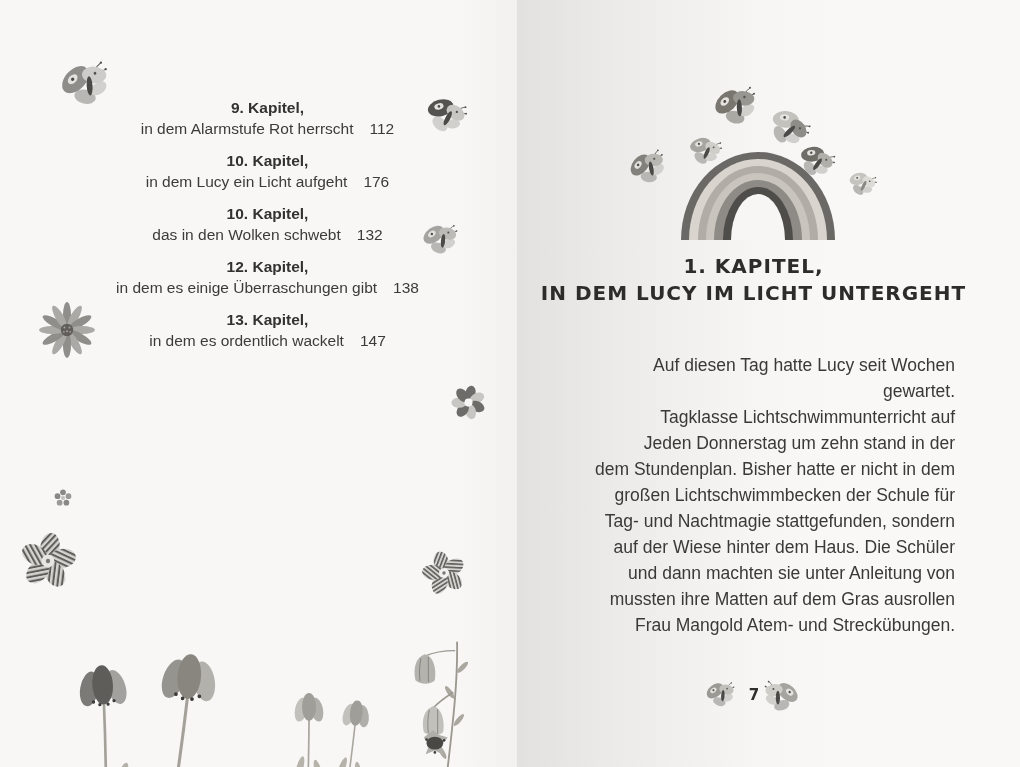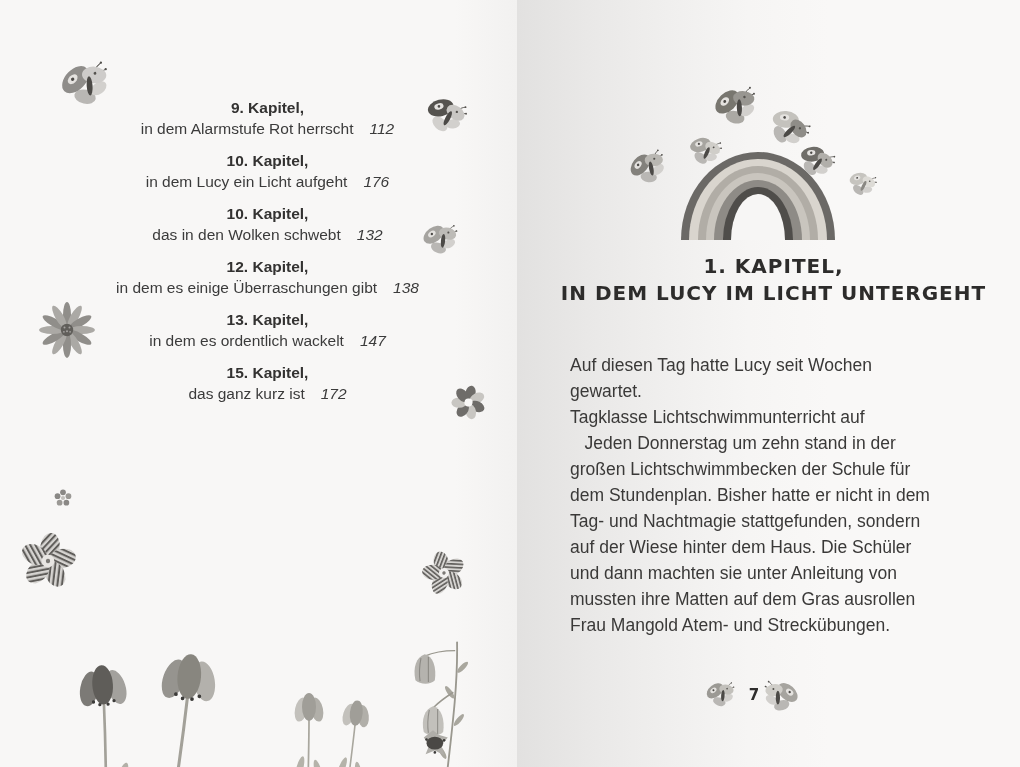--- a/index.html
+++ b/index.html
@@ -9,29 +9,29 @@
   .page-bg.left{left:0;width:517px;
         background:linear-gradient(to right,#f8f7f6 0,#f8f7f6 88%,#f2f1f0 100%);}
   .page-bg.right{left:517px;width:503px;
         background:linear-gradient(to right,#e2e1e0 0,#eae9e8 16%,#f0efee 30%,#f6f5f4 46%,#f9f8f7 62%,#f9f8f7 100%);}
 
   
   .toc{position:absolute;left:30px;top:97px;width:475px;text-align:center;color:#3b3b3b;}
   .toc-entry{margin-bottom:11px;}
   .toc-num{font-weight:bold;font-size:15.5px;line-height:21px;color:#333231;}
   .toc-line{font-size:15.5px;line-height:21px;}
-  .toc-page{margin-left:16px;font-style:italic;}
+  .toc-page{margin-left:16px;}
 
   
   .chapter-title{position:absolute;left:517px;top:253px;width:473px;text-align:center;
         color:#2d2c2b;font-family:"DejaVu Sans",sans-serif;font-weight:600;
-        font-size:20px;line-height:27px;letter-spacing:1px;padding-left:20px;}
+        font-size:20px;line-height:27px;letter-spacing:1px;}
   .chapter-body{position:absolute;left:570px;top:352px;width:385px;color:#3a3938;
         font-size:17.5px;line-height:26px;}
-  .body-line{white-space:pre;}
+  .body-line{white-space:pre;text-align:right;}
   .page-number{position:absolute;left:744px;top:686px;width:20px;text-align:center;
         font-family:"DejaVu Sans",sans-serif;font-weight:bold;font-size:15px;color:#2f2e2d;}
 
   
   .rainbow{position:absolute;left:681px;top:152px;width:154px;height:88px;}
   .rainbow .ring{position:absolute;}
 
   
   .deco{position:absolute;}
   .deco svg{display:block;width:100%;height:100%;}
@@ -271,26 +271,20 @@
     </div>
 
     <div class="toc-entry">
       <div class="toc-num">13. Kapitel,</div>
       <div class="toc-line">
         <span>in dem es ordentlich wackelt</span><span class="toc-page">147</span>
       </div>
     </div>
 
 
-    <div class="toc-entry">
-      <div class="toc-num">15. Kapitel,</div>
-      <div class="toc-line">
-        <span>das ganz kurz ist</span><span class="toc-page">172</span>
-      </div>
-    </div>
   </div>
 
   <div class="rainbow">
       <div class="ring" style="left: 0px; top: 0px; width: 154px; height: 88px; background: rgb(107, 105, 102); border-radius: 77px 77px 0px 0px / 88px 88px 0px 0px;"></div>
       <div class="ring" style="left: 8.33333px; top: 7px; width: 137.333px; height: 81px; background: rgb(217, 213, 206); border-radius: 68.6667px 68.6667px 0px 0px / 81px 81px 0px 0px;"></div>
       <div class="ring" style="left: 16.6667px; top: 14px; width: 120.667px; height: 74px; background: rgb(177, 173, 166); border-radius: 60.3333px 60.3333px 0px 0px / 74px 74px 0px 0px;"></div>
       <div class="ring" style="left: 25px; top: 21px; width: 104px; height: 67px; background: rgb(201, 197, 190); border-radius: 52px 52px 0px 0px / 67px 67px 0px 0px;"></div>
       <div class="ring" style="left: 33.3333px; top: 28px; width: 87.3333px; height: 60px; background: rgb(142, 139, 134); border-radius: 43.6667px 43.6667px 0px 0px / 60px 60px 0px 0px;"></div>
       <div class="ring" style="left: 41.6667px; top: 35px; width: 70.6667px; height: 53px; background: rgb(79, 77, 74); border-radius: 35.3333px 35.3333px 0px 0px / 53px 53px 0px 0px;"></div>
       <div class="ring" style="left: 50px; top: 42px; width: 54px; height: 46px; background: rgb(247, 246, 245); border-radius: 27px 27px 0px 0px / 46px 46px 0px 0px;"></div>
@@ -335,22 +329,22 @@
   <div class="chapter-title">
     <div>1. KAPITEL,</div>
     <div>IN DEM LUCY IM LICHT UNTERGEHT</div>
   </div>
 
   <div class="chapter-body">
       <div class="body-line">Auf diesen Tag hatte Lucy seit Wochen</div>
       <div class="body-line">gewartet.</div>
       <div class="body-line">Tagklasse Lichtschwimmunterricht auf</div>
       <div class="body-line">   Jeden Donnerstag um zehn stand in der</div>
+      <div class="body-line">dem Stundenplan. Bisher hatte er nicht in dem</div>
       <div class="body-line">großen Lichtschwimmbecken der Schule für</div>
-      <div class="body-line">dem Stundenplan. Bisher hatte er nicht in dem</div>
       <div class="body-line">Tag- und Nachtmagie stattgefunden, sondern</div>
       <div class="body-line">auf der Wiese hinter dem Haus. Die Schüler</div>
       <div class="body-line">und dann machten sie unter Anleitung von</div>
       <div class="body-line">mussten ihre Matten auf dem Gras ausrollen</div>
       <div class="body-line">Frau Mangold Atem- und Streckübungen.</div>
     </div>
 
   <div class="deco" style="left:703px;top:676px;width:38px;height:38px;transform:rotate(-10deg);--w1:#9b9994;--w2:#c2c0bb;">
        <svg viewBox="0 0 100 100">
         <use href="#sym-butterfly"></use>

